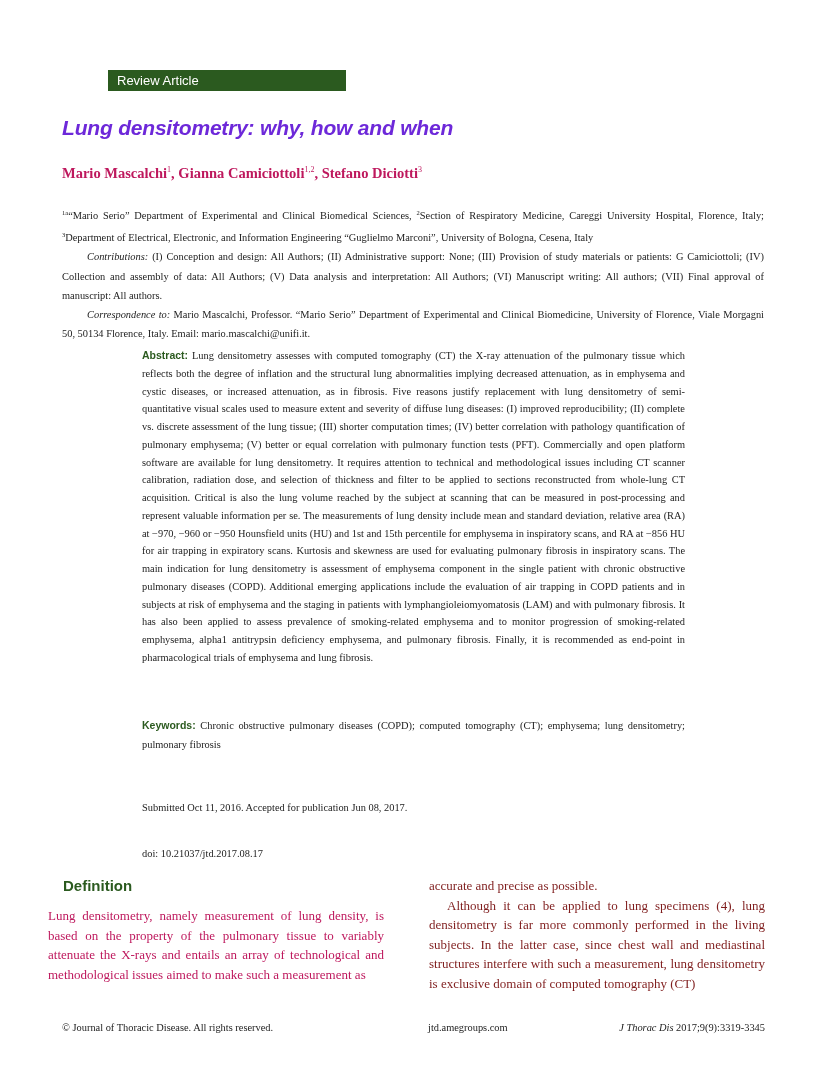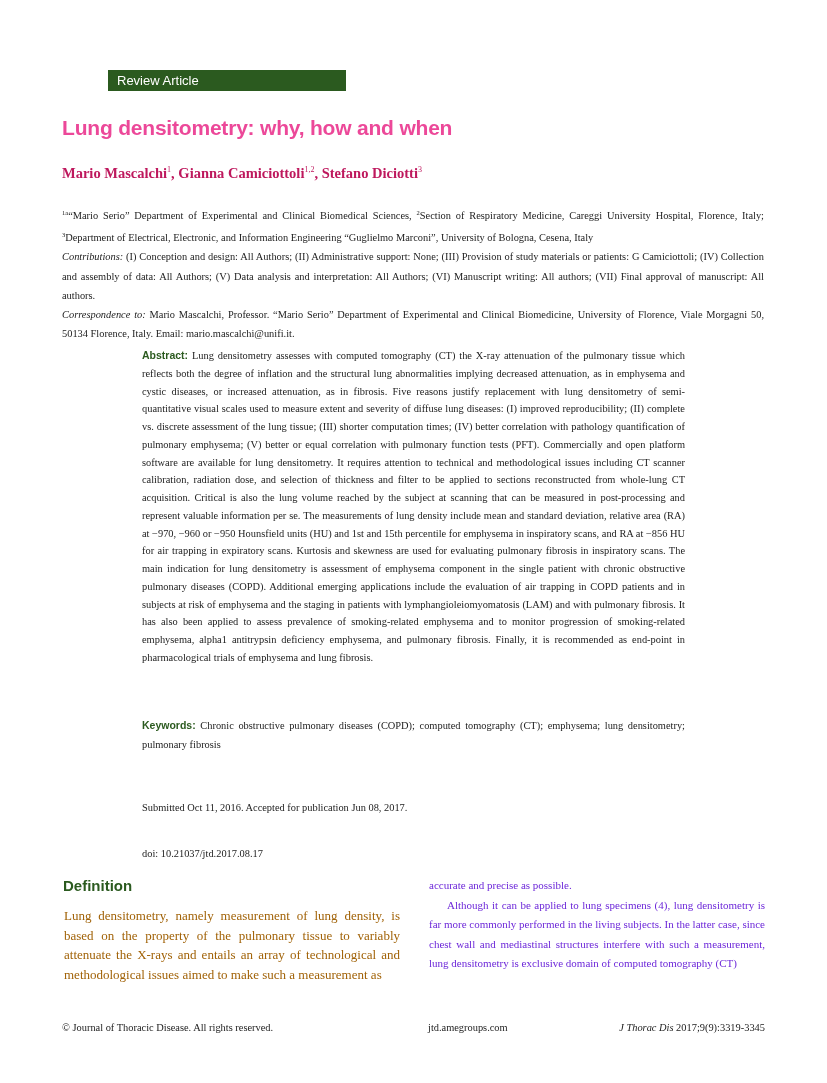--- a/index.html
+++ b/index.html
@@ -1,38 +1,38 @@
 <!DOCTYPE html>
 <html><head>
 <meta charset="utf-8">
 <style>
   html, body { margin:0; padding:0; background:#ffffff; }
   body { width:827px; height:1083px; position:relative; overflow:hidden; color:#1a1a1a; }
 
   .banner { position:absolute; left:62px; top:70px; width:238px; height:21px; background:#2b5a1f; color:#fff; font-family:"Liberation Sans",sans-serif; font-size:13px; line-height:21px; padding-left:9px; box-sizing:border-box;margin-left:46px; }
-  .title { position:absolute; left:62px; top:116px; font-family:"Liberation Sans",sans-serif; font-weight:bold; font-size:21px; color:#ec4899; letter-spacing:-0.2px; margin:0; }
+  .title { position:absolute; left:62px; top:116px; font-family:"Liberation Sans",sans-serif; font-weight:bold; font-size:21px; color:#6d28d9; letter-spacing:-0.2px; margin:0;font-style:italic; }
   .authors { position:absolute; left:62px; top:165px; font-family:"Liberation Serif",serif; font-weight:bold; font-size:14.5px; color:#be185d; }
   .authors sup { font-size:8px; font-weight:normal; vertical-align:6px; }
 
   .affil { position:absolute; left:62px; top:203px; width:702px; font-family:"Liberation Serif",serif; font-size:10.4px; line-height:19.2px; color:#222; text-align:justify; }
   .affil sup { font-size:6.5px; vertical-align:4px; }
-  .affil i { font-style:italic; }
+  .affil i { font-style:italic;margin-left:25px; }
 
   .abstract { position:absolute; left:142px; top:347px; width:543px; font-family:"Liberation Serif",serif; font-size:10.4px; line-height:17.75px; color:#222; text-align:justify; }
   .lbl { font-family:"Liberation Sans",sans-serif; font-weight:bold; color:#2b5a1f; font-size:10.5px; }
 
   .keywords { position:absolute; left:142px; top:716px; width:543px; font-family:"Liberation Serif",serif; font-size:10.4px; line-height:19px; color:#222; text-align:justify; }
 
   .meta { position:absolute; left:142px; top:771px; font-family:"Liberation Serif",serif; font-size:10.4px; line-height:17.5px; color:#222; }
   .meta div { white-space:nowrap;margin-top:28px; }
 
   .section-head { position:absolute; left:63px; top:877px; font-family:"Liberation Sans",sans-serif; font-weight:bold; font-size:15px; color:#2b5a1f; margin:0; }
 
-  .col-left { position:absolute; left:64px; top:906px; width:336px; font-family:"Liberation Serif",serif; font-size:13px; line-height:19.5px; color:#a16207; text-align:justify; }
-  .col-right { position:absolute; left:429px; top:876px; width:336px; font-family:"Liberation Serif",serif; font-size:11px; line-height:19.5px; color:#6d28d9; text-align:justify; }
+  .col-left { position:absolute; left:48px; top:906px; width:336px; font-family:"Liberation Serif",serif; font-size:13px; line-height:19.5px; color:#be185d; text-align:justify; }
+  .col-right { position:absolute; left:429px; top:876px; width:336px; font-family:"Liberation Serif",serif; font-size:13px; line-height:19.5px; color:#7f1d1d; text-align:justify; }
   .col-right p, .col-left p { margin:0; }
   .indent { text-indent:18px; }
 
   .footer { position:absolute; left:62px; top:1022px; width:703px; height:14px; font-family:"Liberation Serif",serif; font-size:10.4px; color:#222; }
   .footer .f-left { position:absolute; left:0; top:0; }
   .footer .f-mid { position:absolute; left:366px; top:0; }
   .footer .f-right { position:absolute; right:0; top:0; }
   .footer i { font-style:italic; }
 </style>
 </head>

